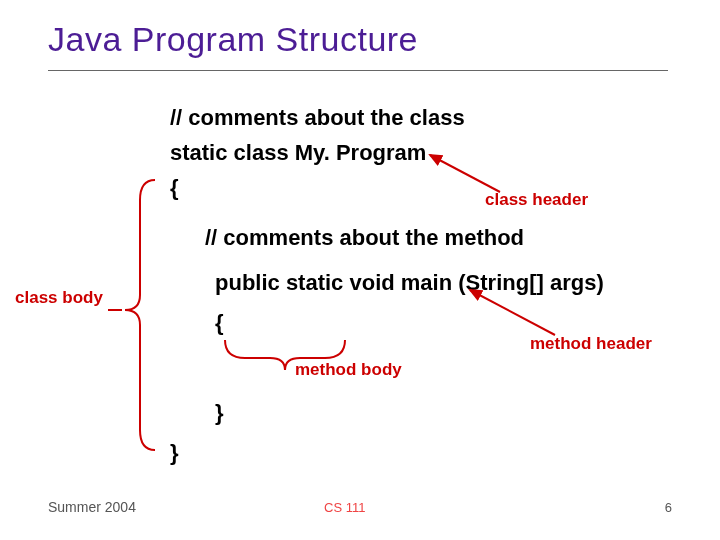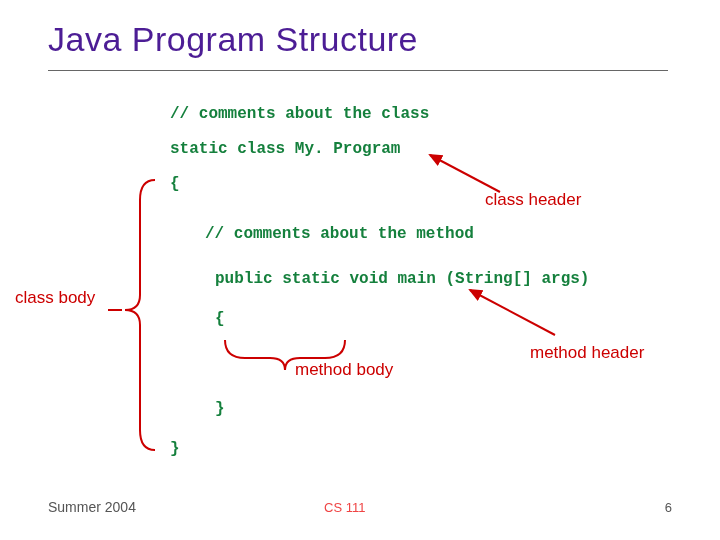--- a/index.html
+++ b/index.html
@@ -23,30 +23,30 @@
   .title-underline {
     position: absolute;
     left: 48px;
     top: 70px;
     width: 620px;
     height: 1px;
     background: #666;
   }
   .code {
     position: absolute;
-    font-family: Liberation Mono, monospace;
+    font-family: Liberation Sans, sans-serif;
     font-weight: bold;
-    font-size: 16px;
-    color: #15803d;
+    font-size: 22px;
+    color: #000000;
     white-space: nowrap;
   }
   .annotation {
     position: absolute;
     font-family: Verdana, Geneva, sans-serif;
-    font-weight: normal;
+    font-weight: bold;
     font-size: 17px;
     color: #cc0000;
   }
   .footer-left {
     position: absolute;
     left: 48px;
     bottom: 25px;
     font-size: 14px;
     color: #555;
   }
@@ -83,21 +83,21 @@
 <div class="code" style="left:170px; top:140px;">static class My. Program</div>
 <div class="code" style="left:170px; top:175px;">{</div>
 <div class="code" style="left:205px; top:225px;">//  comments about the method</div>
 <div class="code" style="left:215px; top:270px;">public static void main (String[] args)</div>
 <div class="code" style="left:215px; top:310px;">{</div>
 <div class="code" style="left:215px; top:400px;">}</div>
 <div class="code" style="left:170px; top:440px;">}</div>
 
 <div class="annotation" style="left:485px; top:190px;">class header</div>
 <div class="annotation" style="left:15px; top:288px;">class body</div>
-<div class="annotation" style="left:530px; top:343px;">method header</div>
+<div class="annotation" style="left:530px; top:334px;">method header</div>
 <div class="annotation" style="left:295px; top:360px;">method body</div>
 
 <div class="footer-left">Summer 2004</div>
 <div class="footer-center">CS 111</div>
 <div class="footer-right">6</div>
 
 <svg class="overlay">
   <defs>
     <marker id="arrowhead-red" markerWidth="8" markerHeight="8" refX="6" refY="3" orient="auto">
       <polygon points="0 0, 7 3, 0 6" fill="#cc0000"></polygon>

